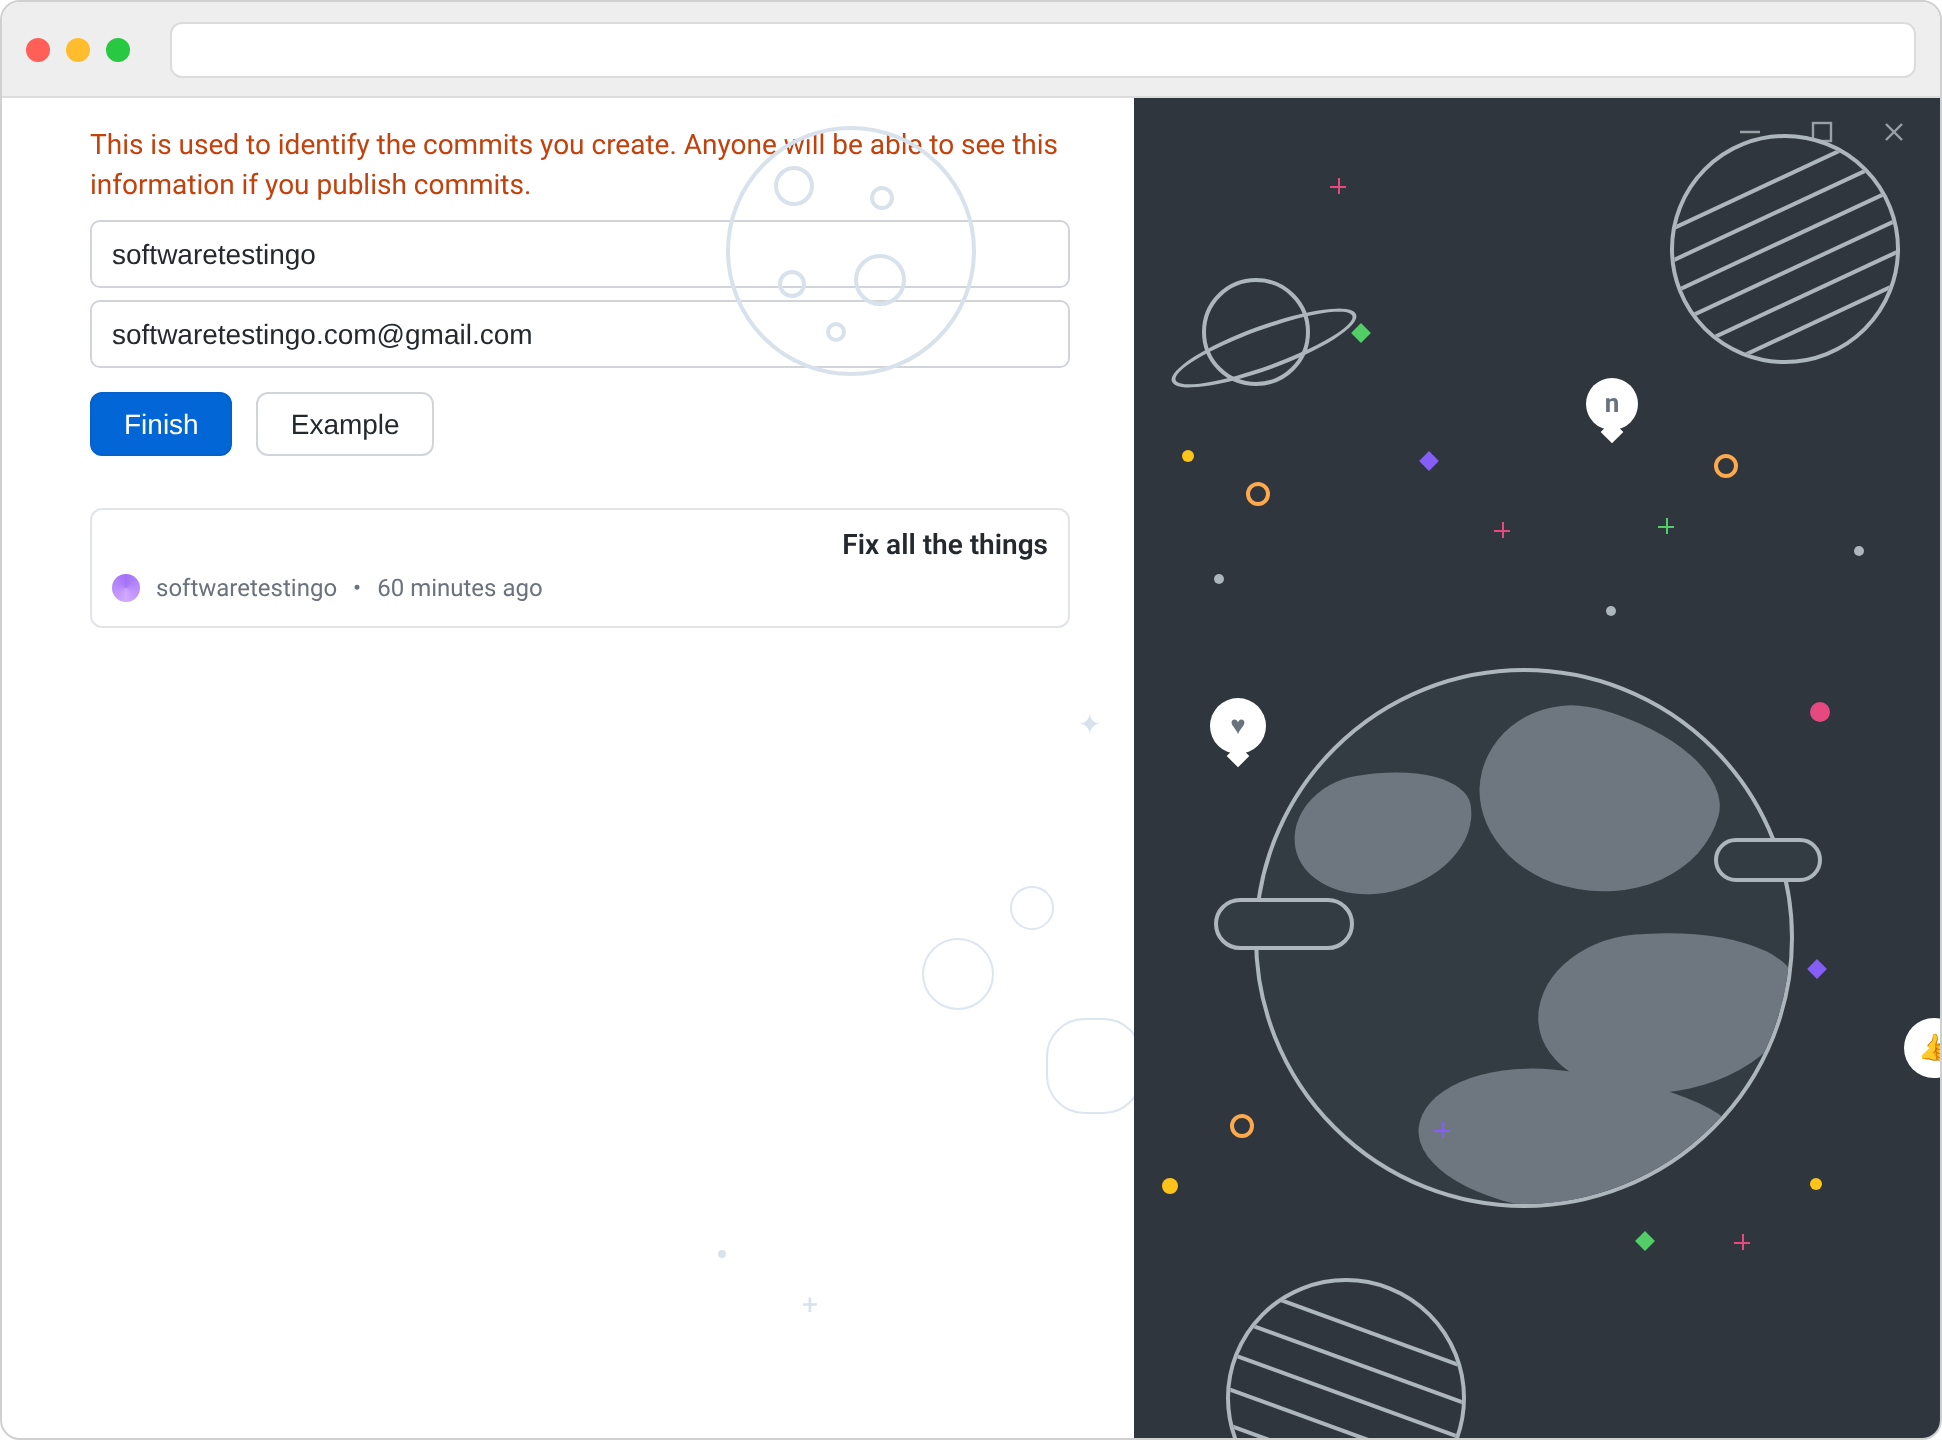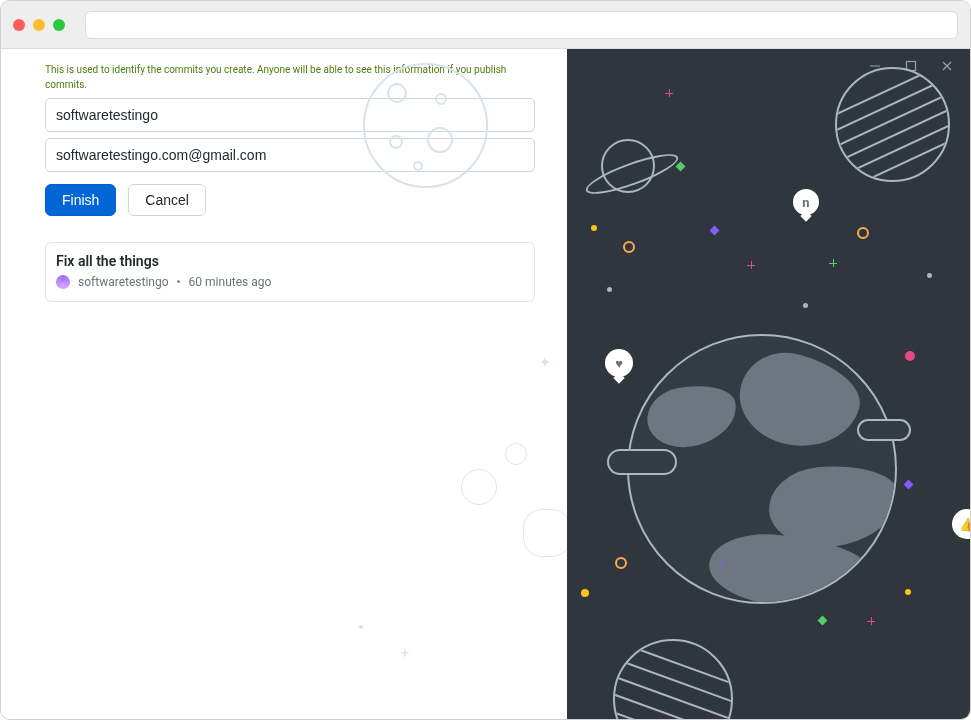--- a/index.html
+++ b/index.html
@@ -17,34 +17,34 @@
   .app { position: relative; height: calc(100% - 48px); display: flex; }
   .left { width: 566px; position: relative; padding: 0 0 0 44px; overflow: hidden; }
   .right { flex: 1; background: #2f363d; position: relative; overflow: hidden; }
 
   
   .winctrl { position: absolute; top: 10px; right: 16px; display: flex; gap: 22px; color: #9aa0a6; font-size: 14px; }
   .winctrl span { width: 14px; height: 14px; display: inline-flex; align-items: center; justify-content: center; }
 
   
   .heading { font-size: 36px; font-weight: 300; color: #1b1f23; margin-top: 148px; letter-spacing: 0.2px;}
-  .desc { margin-top: 14px; color: #4d7c0f; font-size: 10px; line-height: 1.45; max-width: 490px; }
+  .desc { margin-top: 14px; color: #c2410c; font-size: 14px; line-height: 1.45; max-width: 490px; }
 
   .field-label { font-size: 14px; color: #24292e; margin-top: 26px; display: block; }
   .text-input { width: 490px; height: 34px; border: 1px solid #d1d5da; border-radius: 5px; padding: 6px 10px; font-size: 14px; color: #24292e; margin-top: 6px; background:#fff; }
 
   .btnrow { margin-top: 12px; display: flex; gap: 12px; }
   .btn { height: 32px; padding: 0 16px; border-radius: 6px; font-size: 14px; cursor: pointer; display:inline-flex; align-items:center; justify-content:center; }
   .btn-primary { background: #0366d6; color: #fff; border: 1px solid #0361c9; }
   .btn-secondary { background: #fff; color: #24292e; border: 1px solid #d1d5da; }
 
   .example { width: 490px; border: 1px solid #e1e4e8; border-radius: 6px; margin-top: 26px; }
   .example-header { background: #f6f8fa; border-bottom: 1px solid #e1e4e8; padding: 6px 10px; font-size: 12px; color: #586069; border-radius: 6px 6px 0 0;}
   .example-body { padding: 10px 10px 12px 10px; }
-  .commit-title { font-size: 14px; font-weight: 600; color: #24292e; }
+  .commit-title { font-size: 14px; font-weight: 600; color: #24292e; text-align: right; }
   .meta-row { margin-top: 6px; display: flex; align-items: center; gap: 8px; font-size: 12px; color: #6a737d; }
   .avatar { width: 14px; height: 14px; border-radius: 50%; background: conic-gradient(#a371f7, #d2a8ff, #a371f7); }
 
   
   .lineart { position:absolute; border:1.5px solid #d9e2ec; border-radius:50%; opacity:.9; }
 
   
   .star { position:absolute; width:8px; height:8px; }
   .star::before, .star::after { content:""; position:absolute; background: currentColor; }
   .star::before { left:45%; top:0; width:10%; height:100%; }
@@ -120,21 +120,21 @@
       <div style="position:absolute;left:358px;top:576px;width:4px;height:4px;background:#d9e2ec;border-radius:50%;"></div>
 
       <p class="desc">This is used to identify the commits you create. Anyone will be able to see this information if you publish commits.</p>
 
       <input class="text-input" type="text" value="softwaretestingo" style="">
 
       <input class="text-input" type="text" value="softwaretestingo.com@gmail.com" style="">
 
       <div class="btnrow">
         <button class="btn btn-primary">Finish</button>
-        <button class="btn btn-secondary">Cancel</button>
+        <button class="btn btn-secondary">Example</button>
       </div>
 
       <div class="example">
         <div class="example-body">
           <div class="commit-title">Fix all the things</div>
           <div class="meta-row">
             <span class="avatar"></span>
             <span>softwaretestingo</span>
             <span>•</span>
             <span>60 minutes ago</span>

